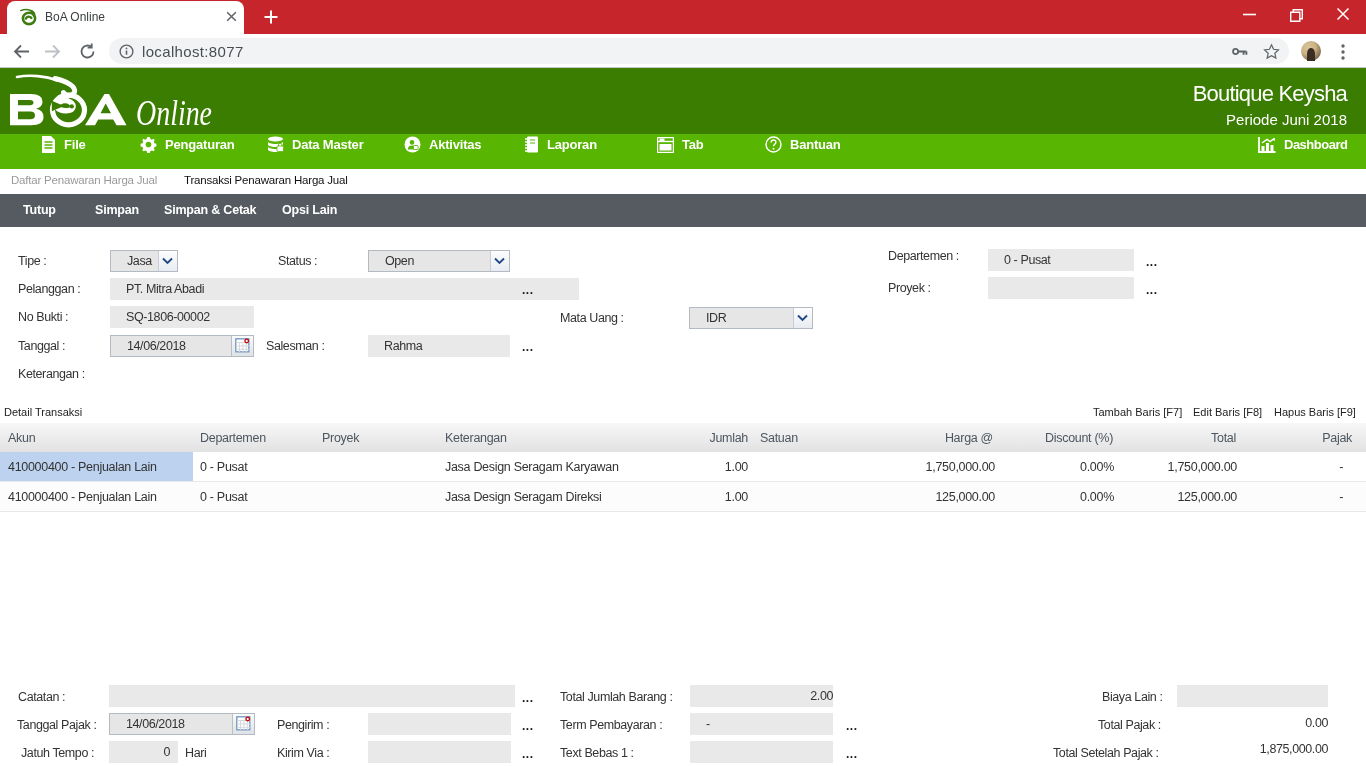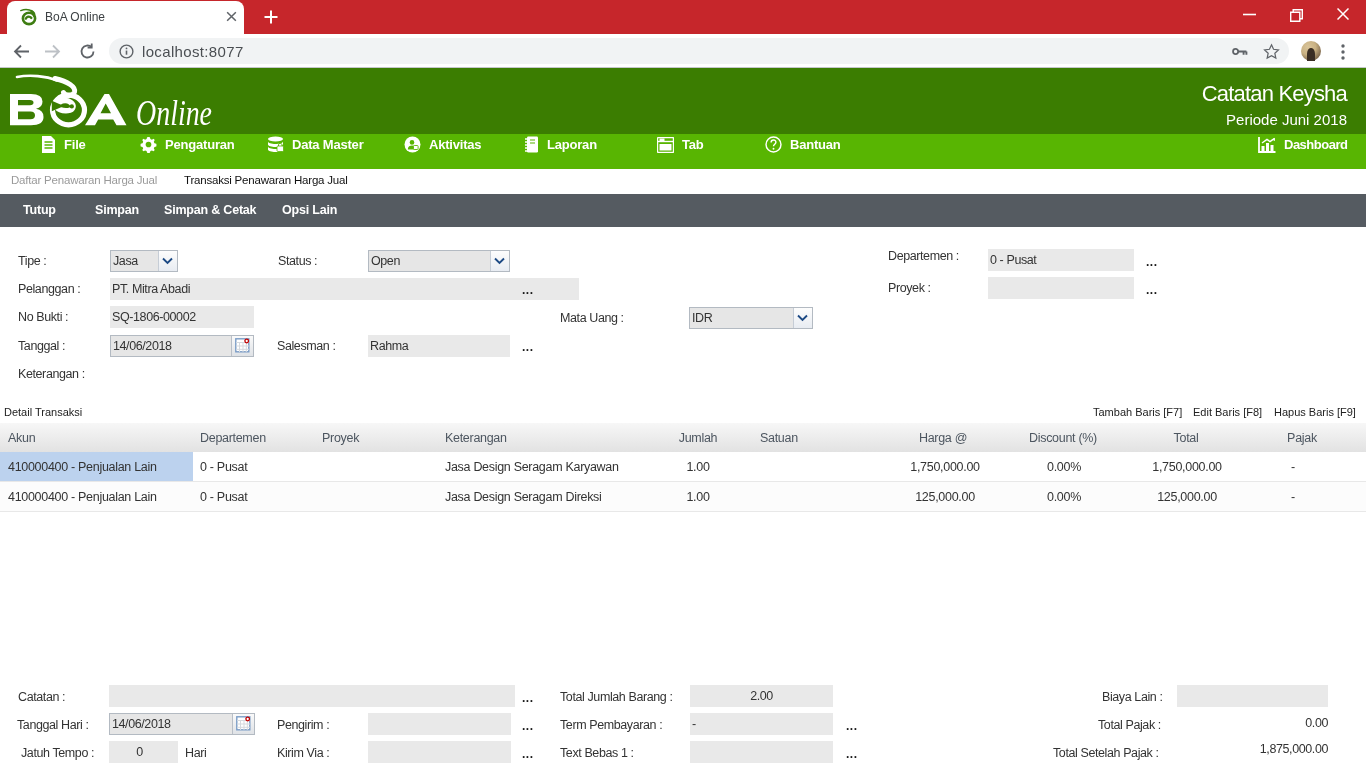--- a/index.html
+++ b/index.html
@@ -1,19 +1,19 @@
 <!DOCTYPE html>
 <html><head><meta charset="utf-8">
 <style>
 html,body{margin:0;padding:0;background:#fff;font-family:"Liberation Sans",sans-serif;}
 #page{position:relative;width:1366px;height:766px;overflow:hidden}
 .abs{position:absolute}
 .lbl{position:absolute;font-size:12.5px;letter-spacing:-0.4px;color:#333;white-space:nowrap}
 .box{position:absolute;background:#e9e9e9;height:22px;font-size:12.5px;letter-spacing:-0.4px;color:#333;line-height:22px;white-space:nowrap}
-.pad{padding-left:2px}
+.pad{padding-left:16px}
 .dots{position:absolute;font-weight:700;color:#1a1a1a;font-size:12px;letter-spacing:0.5px}
 
 #tabbar{position:absolute;left:0;top:0;width:1366px;height:34px;background:#c6262b}
 #tab{position:absolute;left:7px;top:1px;width:237px;height:33px;background:#fff;border-radius:8px 8px 0 0}
 #tabtitle{position:absolute;left:45px;top:10px;font-size:12px;color:#3c4043}
 #addrbar{position:absolute;left:0;top:34px;width:1366px;height:33px;background:#fff;border-bottom:1px solid #c4c7ca}
 #pill{position:absolute;left:109px;top:38px;width:1180px;height:26px;background:#f1f3f4;border-radius:13px}
 #urltext{position:absolute;left:142px;top:43px;font-size:15px;letter-spacing:0.35px;color:#4a4e52}
 
 #apphead{position:absolute;left:0;top:68px;width:1366px;height:66px;background:#3b7d01}
@@ -33,21 +33,21 @@
 .combo .ar{position:absolute;right:0;top:0;width:18px;height:20px;background:linear-gradient(#fdfdfd,#e8ecf2);border-left:1px solid #c6cdd6}
 .combo .ar svg{position:absolute;left:3px;top:6px}
 .calbtn{position:absolute;right:0;top:0;width:21px;height:20px;background:linear-gradient(#fafafa,#dfe2e6);border-left:1px solid #b9bfc7}
 
 #dtlbl{position:absolute;left:4px;top:406px;font-size:11px;color:#222}
 .gridlnk{position:absolute;top:406px;font-size:11px;color:#222}
 #thead{position:absolute;left:0;top:423px;width:1366px;height:29px;background:linear-gradient(#f7f7f7,#e2e2e2);border-bottom:1px solid #c9c9c9}
 .th{position:absolute;top:8px;font-size:12.5px;letter-spacing:-0.3px;color:#4d5660}
 .row{position:absolute;left:0;width:1366px;height:29px;border-bottom:1px solid #e8e8e8;background:#fff}
 .td{position:absolute;top:8px;font-size:12.5px;letter-spacing:-0.3px;color:#333;white-space:nowrap}
-.r{text-align:center}
+.r{text-align:right}
 </style></head>
 <body>
 <div id="page">
 
 <div id="tabbar"></div>
 <div id="tab"></div>
 <div id="tabtitle">BoA Online</div>
 
 <svg class="abs" style="left:20px;top:8px" width="18" height="18" viewBox="0 0 18 18">
  <g stroke="#3e7d12" fill="none" stroke-linecap="round">
@@ -129,21 +129,21 @@
   <path d="M47 4.5 C 60 7.5, 68 13, 66.5 18 C 65 22.5, 57 22.5, 55.5 18.5" stroke-width="5"></path>
   <path d="M48 32.5 C 50 27, 57.5 24.8, 62.5 28.2 C 66.8 31.2, 65.6 36.2, 60 36.6 C 55 37, 50.5 35.5, 48.5 33" stroke-width="5.4"></path>
  </g>
  <path d="M43.8 26.8 L56 32 L43.8 37.2 Z" fill="#3b7d01"></path>
       <circle cx="63.8" cy="32.4" r="2.1" fill="#3b7d01"></circle>
  <g fill="#fff">
   <path d="M96.5 20 H101 L118.5 51.2 H108.5 L105.2 45.5 H90.2 L87 51.2 H77 Z M97.7 29.5 L92.5 39.2 H103 Z" fill-rule="evenodd"></path>
  </g>
  <text x="128" y="51" font-family="Liberation Serif, serif" font-style="italic" font-size="36" textLength="76" lengthAdjust="spacingAndGlyphs" fill="#fff">Online</text>
 </svg>
-<div id="bktitle">Catatan Keysha</div>
+<div id="bktitle">Boutique Keysha</div>
 <div id="periode">Periode Juni 2018</div>
 
 <div id="menubar"></div>
 <div class="mitem" style="left:41px"><svg width="15" height="17" viewBox="0 0 15 17">
         <path d="M1 0 H10 L14 4 V17 H1 Z" fill="#fff"></path>
         <path d="M3.5 6 H11.5 M3.5 9 H11.5 M3.5 12 H11.5" stroke="#58b502" stroke-width="1.3"></path>
       </svg>File</div>
 <div class="mitem" style="left:140px"><svg width="17" height="17" viewBox="0 0 24 24">
         <path fill="#fff" d="M12 1.5 l2 .3 .7 2.6 2.1 .9 2.3-1.3 1.7 1.7 -1.3 2.3 .9 2.1 2.6 .7 .3 2 -.3 2 -2.6 .7 -.9 2.1 1.3 2.3 -1.7 1.7 -2.3 -1.3 -2.1 .9 -.7 2.6 -2 .3 -2 -.3 -.7 -2.6 -2.1 -.9 -2.3 1.3 -1.7 -1.7 1.3 -2.3 -.9 -2.1 -2.6 -.7 -.3 -2 .3 -2 2.6 -.7 .9 -2.1 -1.3 -2.3 1.7 -1.7 2.3 1.3 2.1 -.9 .7 -2.6 Z"></path>
         <circle cx="12" cy="12" r="4" fill="#58b502"></circle>
@@ -228,21 +228,21 @@
       </span></div>
 
 <div class="lbl" style="left:18px;top:339px">Tanggal :</div>
 <div class="combo" style="left:110px;top:335px;width:144px"><span class="pad">14/06/2018</span><span class="calbtn">
         <svg width="15" height="15" viewBox="0 0 15 15" style="position:absolute;left:3px;top:2px">
           <rect x="0.8" y="0.8" width="13" height="13" fill="#fff" stroke="#7a9cc6" stroke-width="1.4"></rect>
           <path d="M1 4.5 H14 M4.5 4.5 V14 M8 4.5 V14 M11.3 4.5 V14 M1 8 H14 M1 11.3 H14" stroke="#d5d9de" stroke-width="1"></path>
           <circle cx="11.7" cy="3" r="1.8" fill="#fff" stroke="#c00000" stroke-width="1.3"></circle>
         </svg>
       </span></div>
-<div class="lbl" style="left:277px;top:339px">Salesman :</div>
+<div class="lbl" style="left:266px;top:339px">Salesman :</div>
 <div class="box" style="left:368px;top:335px;width:142px"><span class="pad">Rahma</span></div>
 <div class="dots" style="left:522px;top:340px">...</div>
 
 <div class="lbl" style="left:18px;top:367px">Keterangan :</div>
 
 <div id="dtlbl">Detail Transaksi</div>
 <div class="gridlnk" style="left:1093px">Tambah Baris [F7]</div>
 <div class="gridlnk" style="left:1193px">Edit Baris [F8]</div>
 <div class="gridlnk" style="left:1274px">Hapus Baris [F9]</div>
 <div id="thead">
@@ -282,21 +282,21 @@
 <div class="lbl" style="left:18px;top:690px">Catatan :</div>
 <div class="box" style="left:109px;top:685px;width:406px"></div>
 <div class="dots" style="left:522px;top:691px">...</div>
 <div class="lbl" style="left:560px;top:690px">Total Jumlah Barang :</div>
 <div class="box r" style="left:690px;top:685px;width:143px">
       <span style="display:block">2.00</span>
     </div>
 <div class="lbl" style="left:1102px;top:690px">Biaya Lain :</div>
 <div class="box" style="left:1177px;top:685px;width:151px"></div>
 
-<div class="lbl" style="left:17px;top:718px">Tanggal Hari :</div>
+<div class="lbl" style="left:17px;top:718px">Tanggal Pajak :</div>
 <div class="combo" style="left:109px;top:713px;width:146px"><span class="pad">14/06/2018</span><span class="calbtn">
         <svg width="15" height="15" viewBox="0 0 15 15" style="position:absolute;left:3px;top:2px">
           <rect x="0.8" y="0.8" width="13" height="13" fill="#fff" stroke="#7a9cc6" stroke-width="1.4"></rect>
           <path d="M1 4.5 H14 M4.5 4.5 V14 M8 4.5 V14 M11.3 4.5 V14 M1 8 H14 M1 11.3 H14" stroke="#d5d9de" stroke-width="1"></path>
           <circle cx="11.7" cy="3" r="1.8" fill="#fff" stroke="#c00000" stroke-width="1.3"></circle>
         </svg>
       </span></div>
 <div class="lbl" style="left:277px;top:718px">Pengirim :</div>
 <div class="box" style="left:368px;top:713px;width:143px"></div>
 <div class="dots" style="left:522px;top:719px">...</div>

